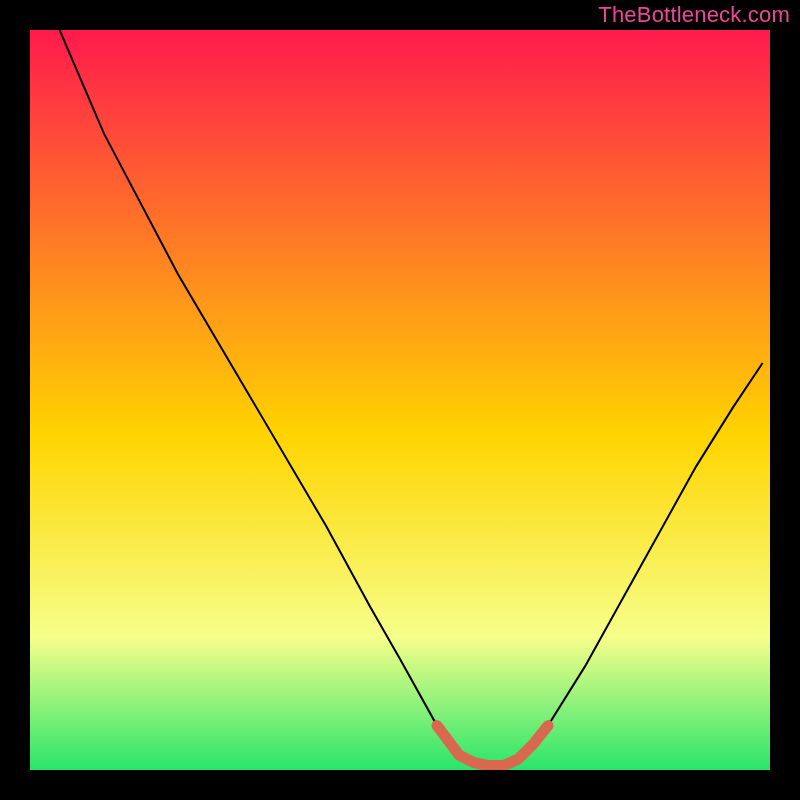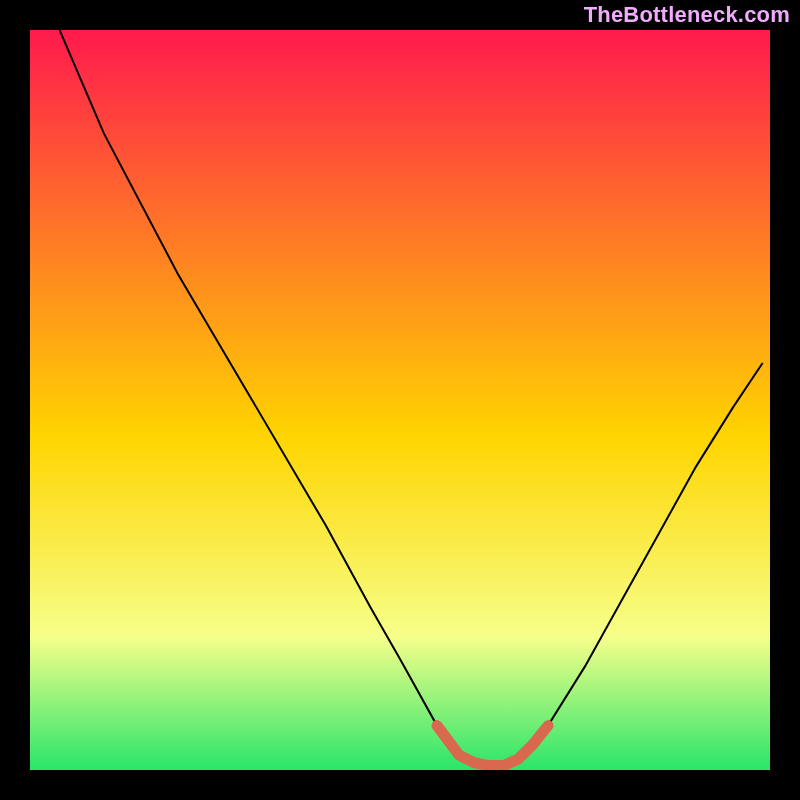--- a/index.html
+++ b/index.html
@@ -14,23 +14,23 @@
   .frame {
     position: relative;
     width: 800px;
     height: 800px;
     background: #000;
   }
   .watermark {
     position: absolute;
     top: 2px;
     right: 10px;
-    color: #f0abfc;
+    color: #ec4899;
     font-size: 22px;
-    font-weight: 700;
+    font-weight: 400;
     letter-spacing: 0.2px;
     user-select: none;
   }
   .plot-area {
     position: absolute;
     left: 30px;
     top: 30px;
     width: 740px;
     height: 740px;
   }

